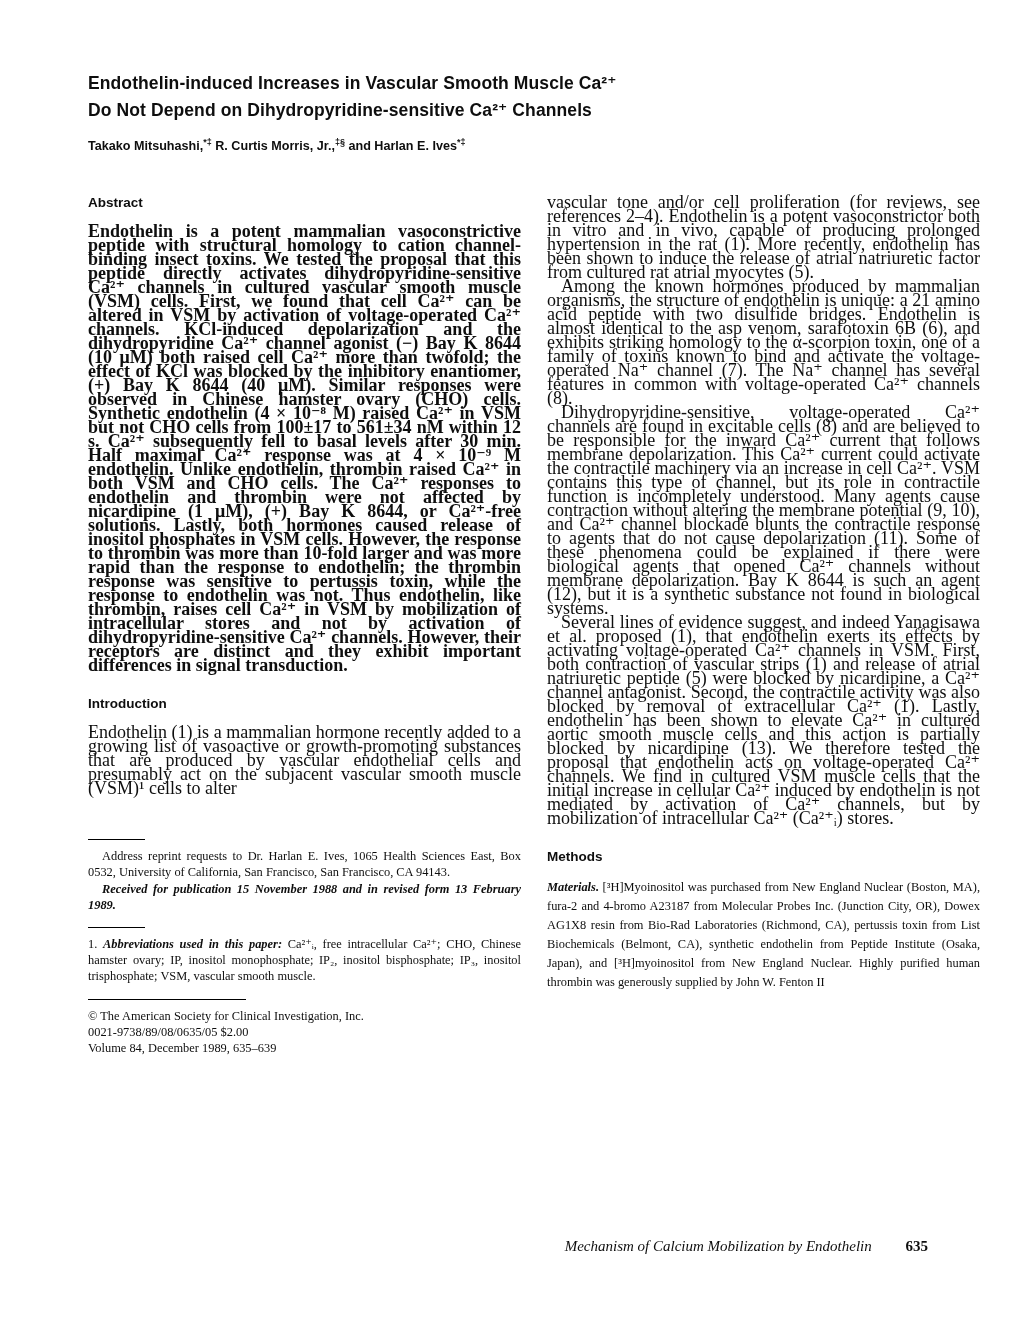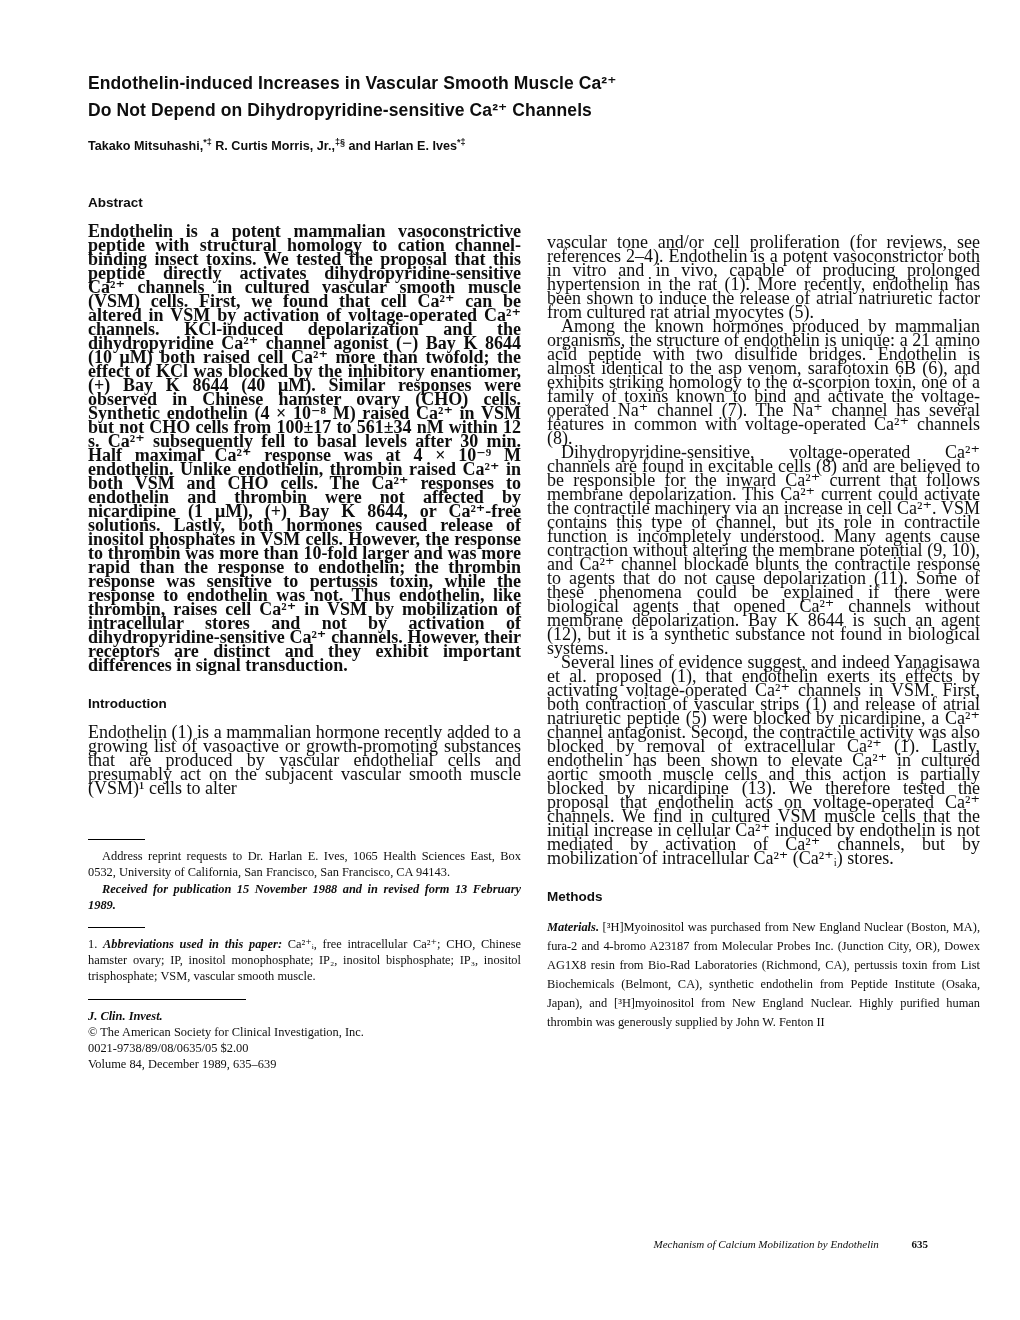--- a/index.html
+++ b/index.html
@@ -27,21 +27,21 @@
   .authors {
     margin-top: 13px;
     font-family: "Liberation Sans", "DejaVu Sans", sans-serif;
     font-size: 12.6px;
     font-weight: bold;
   }
   .authors sup { font-size: 9px; }
 
   .affiliation { margin-top: 4px; font-style: italic; font-size: 13.2px; line-height: 17.5px; }
 
-  .columns { display: flex; gap: 26px; margin-top: 42px; align-items: center; }
+  .columns { display: flex; gap: 26px; margin-top: 42px; align-items: flex-start; }
   .col { flex: 1 1 0; min-width: 0; display: flex; flex-direction: column; }
 
   .section-heading {
     font-family: "Liberation Sans", "DejaVu Sans", sans-serif;
     font-size: 13.5px;
     font-weight: bold;
     margin: 0 0 14px 0;
   }
   .mt { margin-top: 24px; }
 
@@ -61,21 +61,21 @@
   .footnote.indent { text-indent: 14px; }
   .italic { font-style: italic; font-weight: bold; }
   .journal-block .footnote { text-align: left; }
 
   .methods-par { font-size: 12.4px; line-height: 19px; text-align: justify; margin: 0; }
 
   .footer {
     position: absolute;
     right: 92px;
     top: 1238px;
-    font-size: 11px;
+    font-size: 15px;
     white-space: nowrap;
     margin-left: 48px;
   }
   .running-title { font-style: italic; }
   .page-number { font-weight: bold; margin-left: 30px; }
 </style>
 </head>
 <body>
 
 <div class="page">
@@ -100,21 +100,20 @@
       <div class="footnotes">
         <div class="fn-rule"></div>
         <p class="footnote indent">Address reprint requests to Dr. Harlan E. Ives, 1065 Health Sciences East, Box 0532, University of California, San Francisco, San Francisco, CA 94143.</p>
         <p class="footnote indent italic">Received for publication 15 November 1988 and in revised form 13 February 1989.</p>
 
         <div class="fn-rule"></div>
         <p class="footnote"><span>1. </span><span class="italic">Abbreviations used in this paper:</span><span> Ca²⁺ᵢ, free intracellular Ca²⁺; CHO, Chinese hamster ovary; IP, inositol monophosphate; IP₂, inositol bisphosphate; IP₃, inositol trisphosphate; VSM, vascular smooth muscle.</span></p>
 
         <div class="fn-rule wide"></div>
         <div class="journal-block">
-          <p class="footnote italic">J. Clin. Invest.</p>
           <p class="footnote">© The American Society for Clinical Investigation, Inc.</p>
           <p class="footnote">0021-9738/89/08/0635/05  $2.00</p>
           <p class="footnote">Volume 84, December 1989, 635–639</p>
         </div>
       </div>
     </div>
 
     <div class="col">
       <p class="body-par">vascular tone and/or cell proliferation (for reviews, see references 2–4). Endothelin is a potent vasoconstrictor both in vitro and in vivo, capable of producing prolonged hypertension in the rat (1). More recently, endothelin has been shown to induce the release of atrial natriuretic factor from cultured rat atrial myocytes (5).</p>
       <p class="body-par indent">Among the known hormones produced by mammalian organisms, the structure of endothelin is unique: a 21 amino acid peptide with two disulfide bridges. Endothelin is almost identical to the asp venom, sarafotoxin 6B (6), and exhibits striking homology to the α-scorpion toxin, one of a family of toxins known to bind and activate the voltage-operated Na⁺ channel (7). The Na⁺ channel has several features in common with voltage-operated Ca²⁺ channels (8).</p>

